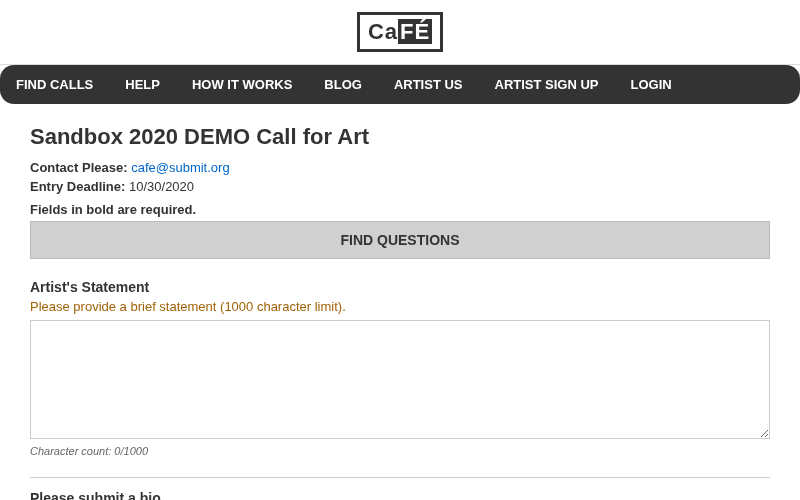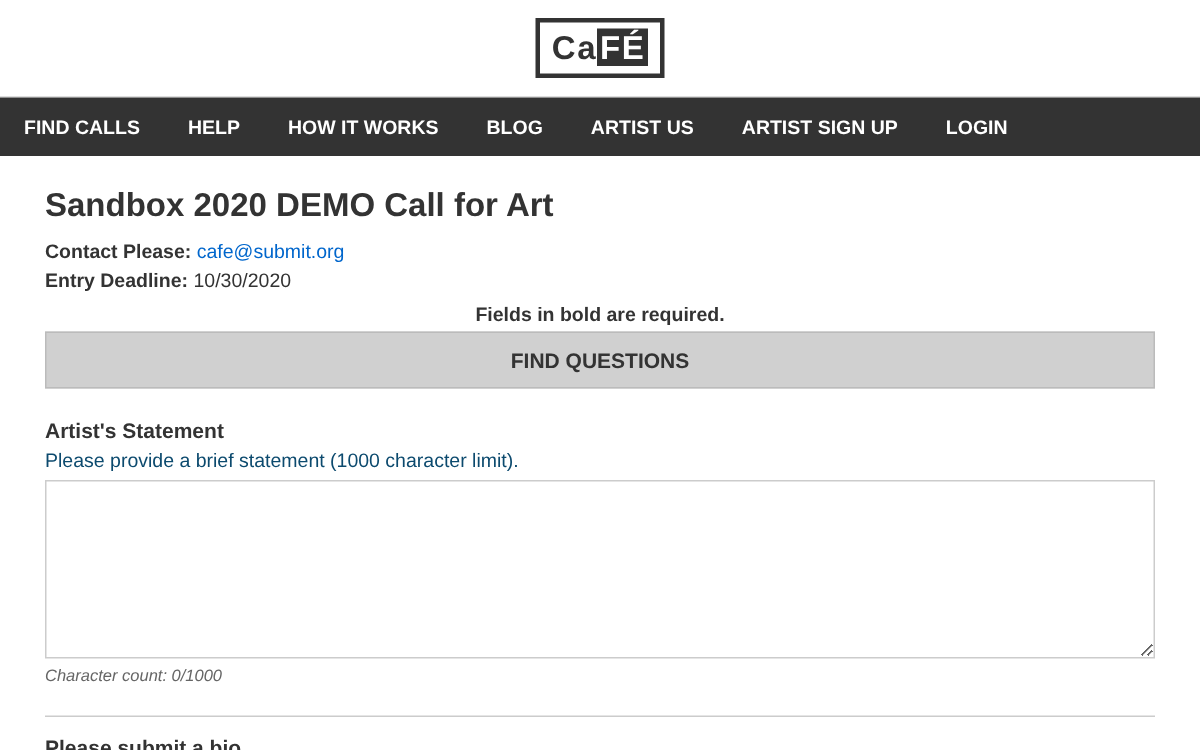--- a/index.html
+++ b/index.html
@@ -10,48 +10,48 @@
     .logo-box {
       display: inline-flex; align-items: center; justify-content: center;
       border: 3px solid #333; padding: 4px 8px;
       font-size: 20px; font-weight: bold; color: #333; letter-spacing: 1px;
       background: #fff;
     }
     .logo-cafe { font-size: 22px; font-weight: 900; }
     .logo-accent { color: #fff; background: #333; padding: 0 2px; }
 
     
-    nav { background: #333; display: flex; align-items: center; }
+    nav { background: #333; display: flex; align-items: center; border-radius: 14px; }
     nav a {
       color: #fff; text-decoration: none; padding: 12px 16px;
       font-size: 13px; font-weight: bold; white-space: nowrap;
       display: block;
     }
 
     
     .content { padding: 20px 30px; }
     .page-title { font-size: 22px; font-weight: bold; margin-bottom: 10px; color: #333; }
     .meta-line { font-size: 13px; margin-bottom: 4px; color: #333; }
     .meta-line a { color: #0066cc; text-decoration: none; }
-    .required-note { text-align: center; font-size: 13px; margin-top: 8px; margin-bottom: 0; }
+    .required-note { text-align: left; font-size: 13px; margin-top: 8px; margin-bottom: 0; }
     .required-note strong { font-weight: bold; }
 
     
     .form-questions-header {
       background: #d0d0d0; border: 1px solid #bbb;
       text-align: center; padding: 10px;
       font-weight: bold; font-size: 14px;
       margin-bottom: 20px;
       margin-top: 4px;
     }
 
     
     .form-section { margin-bottom: 20px; }
     .field-label { font-weight: bold; font-size: 14px; margin-bottom: 4px; }
-    .field-hint { font-size: 13px; color: #0c4a6e; margin-bottom: 6px; }
+    .field-hint { font-size: 13px; color: #a16207; margin-bottom: 6px; }
     textarea {
       width: 100%; border: 1px solid #ccc; padding: 6px;
       font-size: 13px; resize: vertical; font-family: Arial, Helvetica, sans-serif;
     }
     .char-count { font-size: 11px; color: #666; margin-top: 3px; font-style: italic; }
 
     .bio-section { margin-top: 16px; border-top: 1px solid #ccc; padding-top: 12px; }
     .bio-label { font-weight: bold; font-size: 14px; margin-bottom: 4px; }
   </style>
 </head>

